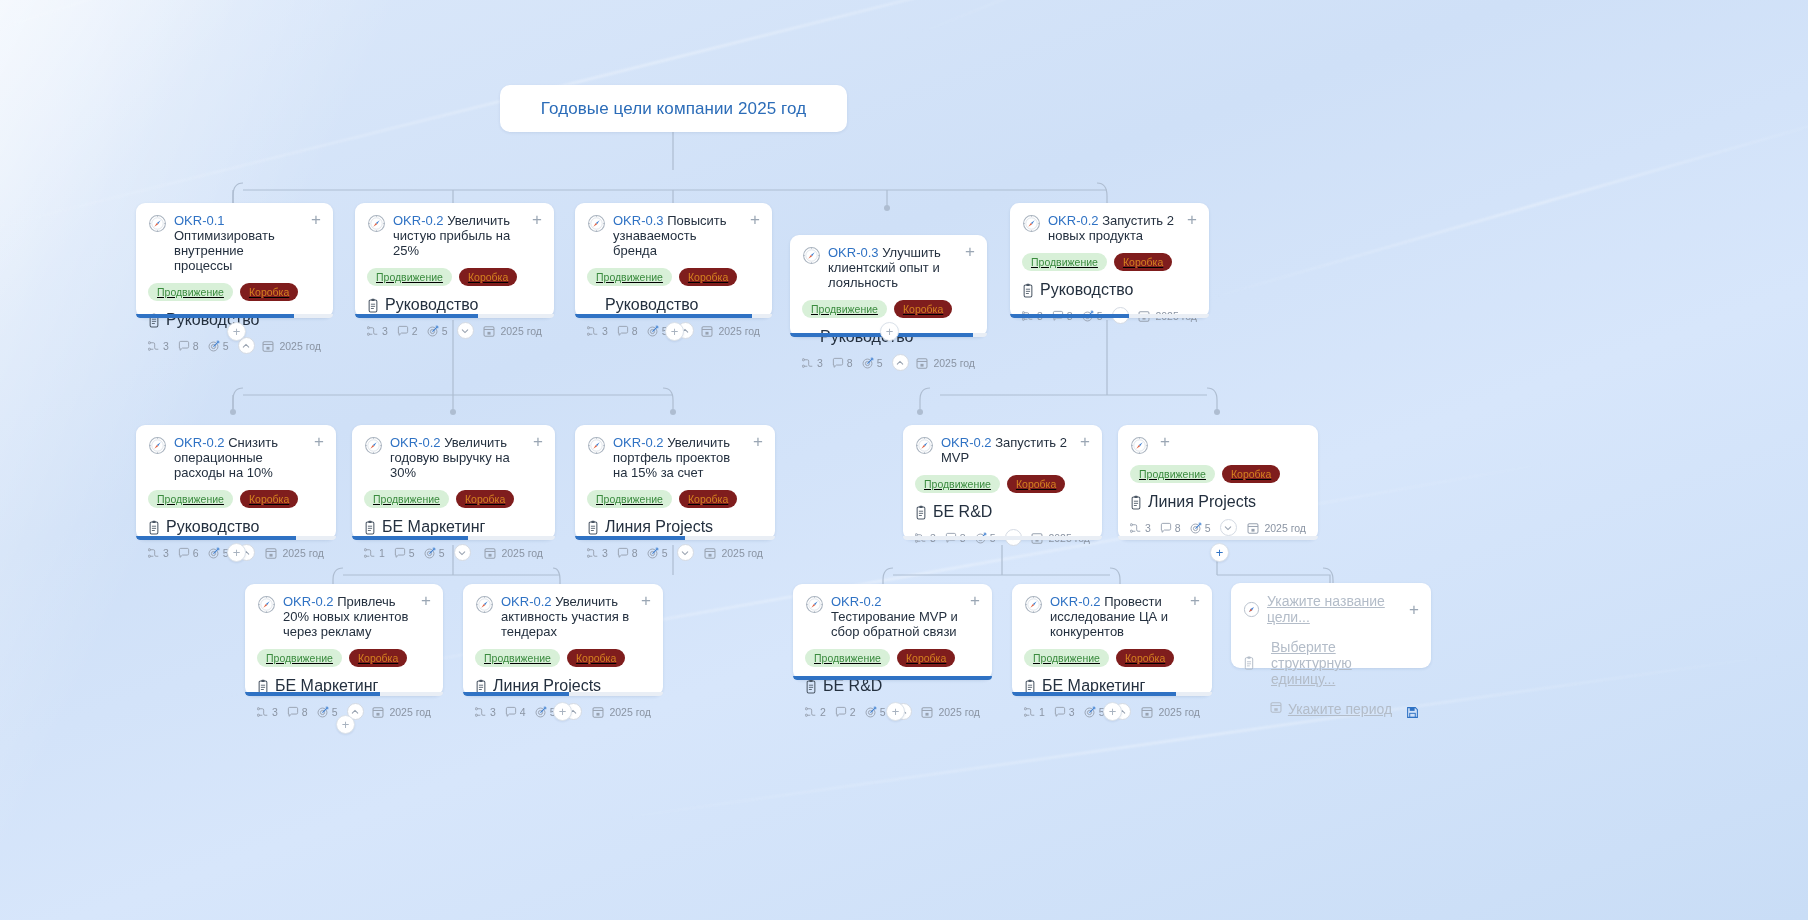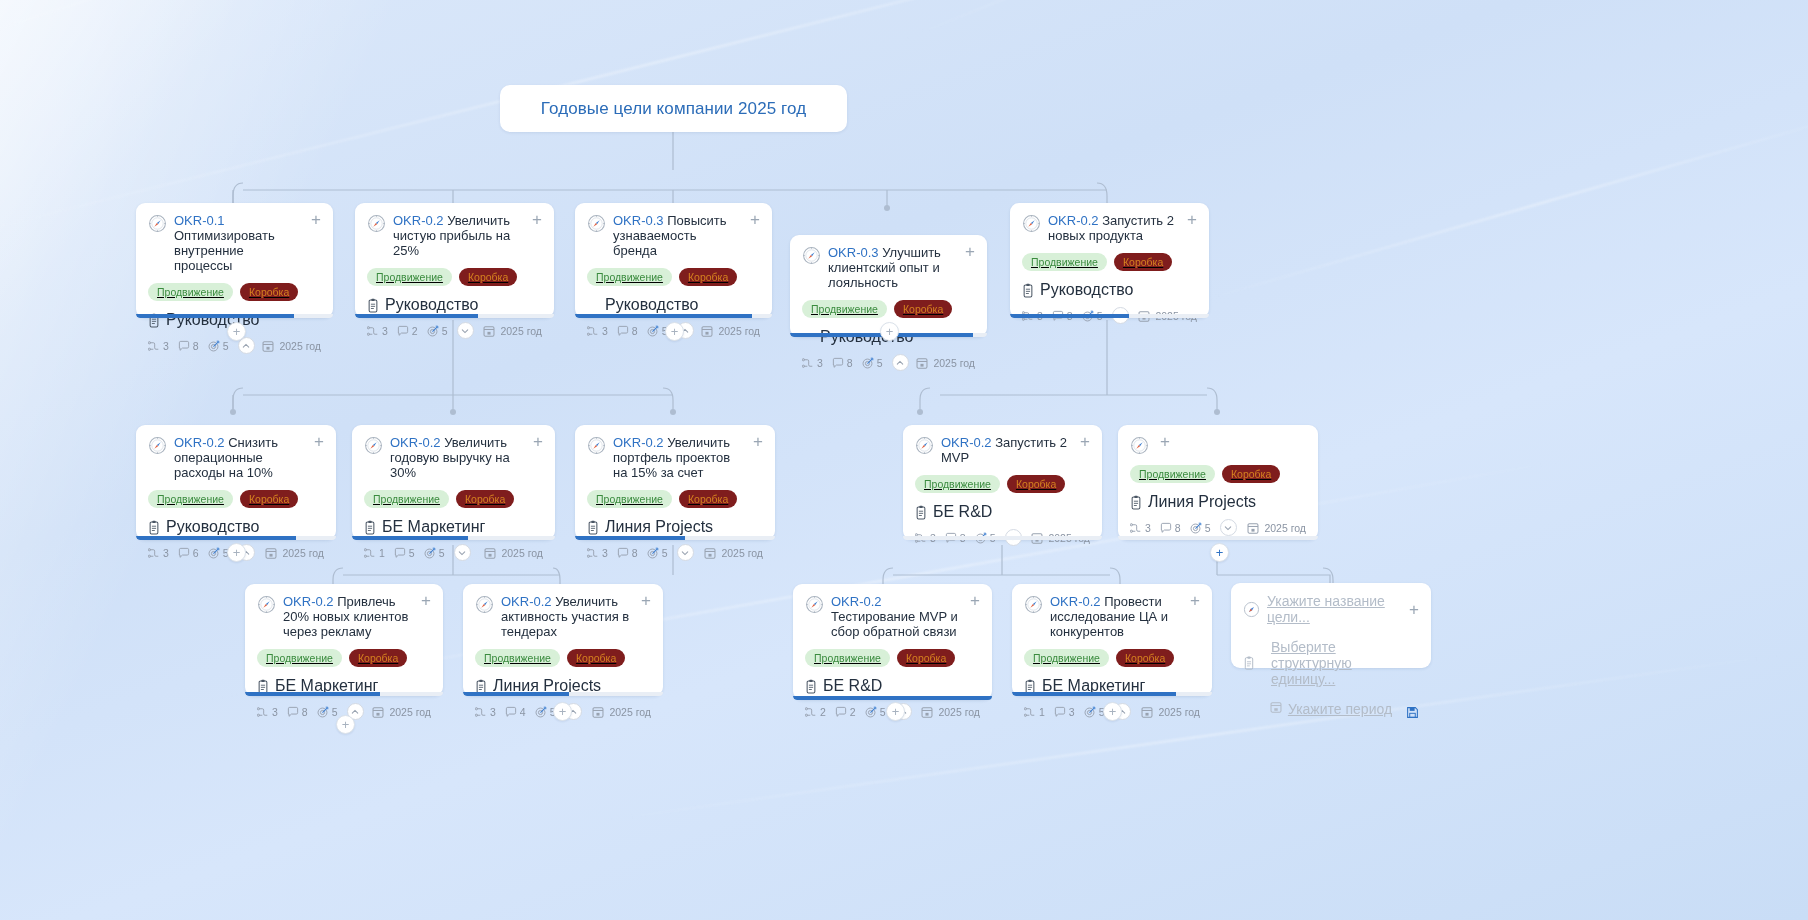--- a/index.html
+++ b/index.html
@@ -1122,21 +1122,21 @@
   <path d="M5.2 8h3.6v3.2H5.2z" fill="#98a2b0"></path>
 </svg>
             </span>
         <span>2025 год</span>
       </span>
     </div>
     <div class="bar">
           <i style="width:53%"></i>
         </div>
   </div>
-      <div class="card" style="left: 793px; top: 584px; width: 199px; height: 116px;">
+      <div class="card" style="left: 793px; top: 584px; width: 199px; height: 96px;">
     <div class="hdr">
       <span class="compass">
 <svg width="19" height="19" viewBox="0 0 24 24">
   <circle cx="12" cy="12" r="10" fill="#fff" stroke="#a9b3bf" stroke-width="1.3"></circle>
   <circle cx="12" cy="12" r="7.2" fill="none" stroke="#ccd4de" stroke-width="0.8"></circle>
   <path d="M16 8 L11.2 11.3 L12.7 12.8 Z" fill="#3f7fd0"></path>
   <path d="M8 16 L12.7 12.8 L11.2 11.3 Z" fill="#e2603f"></path>
   <path d="M12 1.6v2M12 20.4v2M1.6 12h2M20.4 12h2" stroke="#a9b3bf" stroke-width="1"></path>
 </svg>
           </span>

